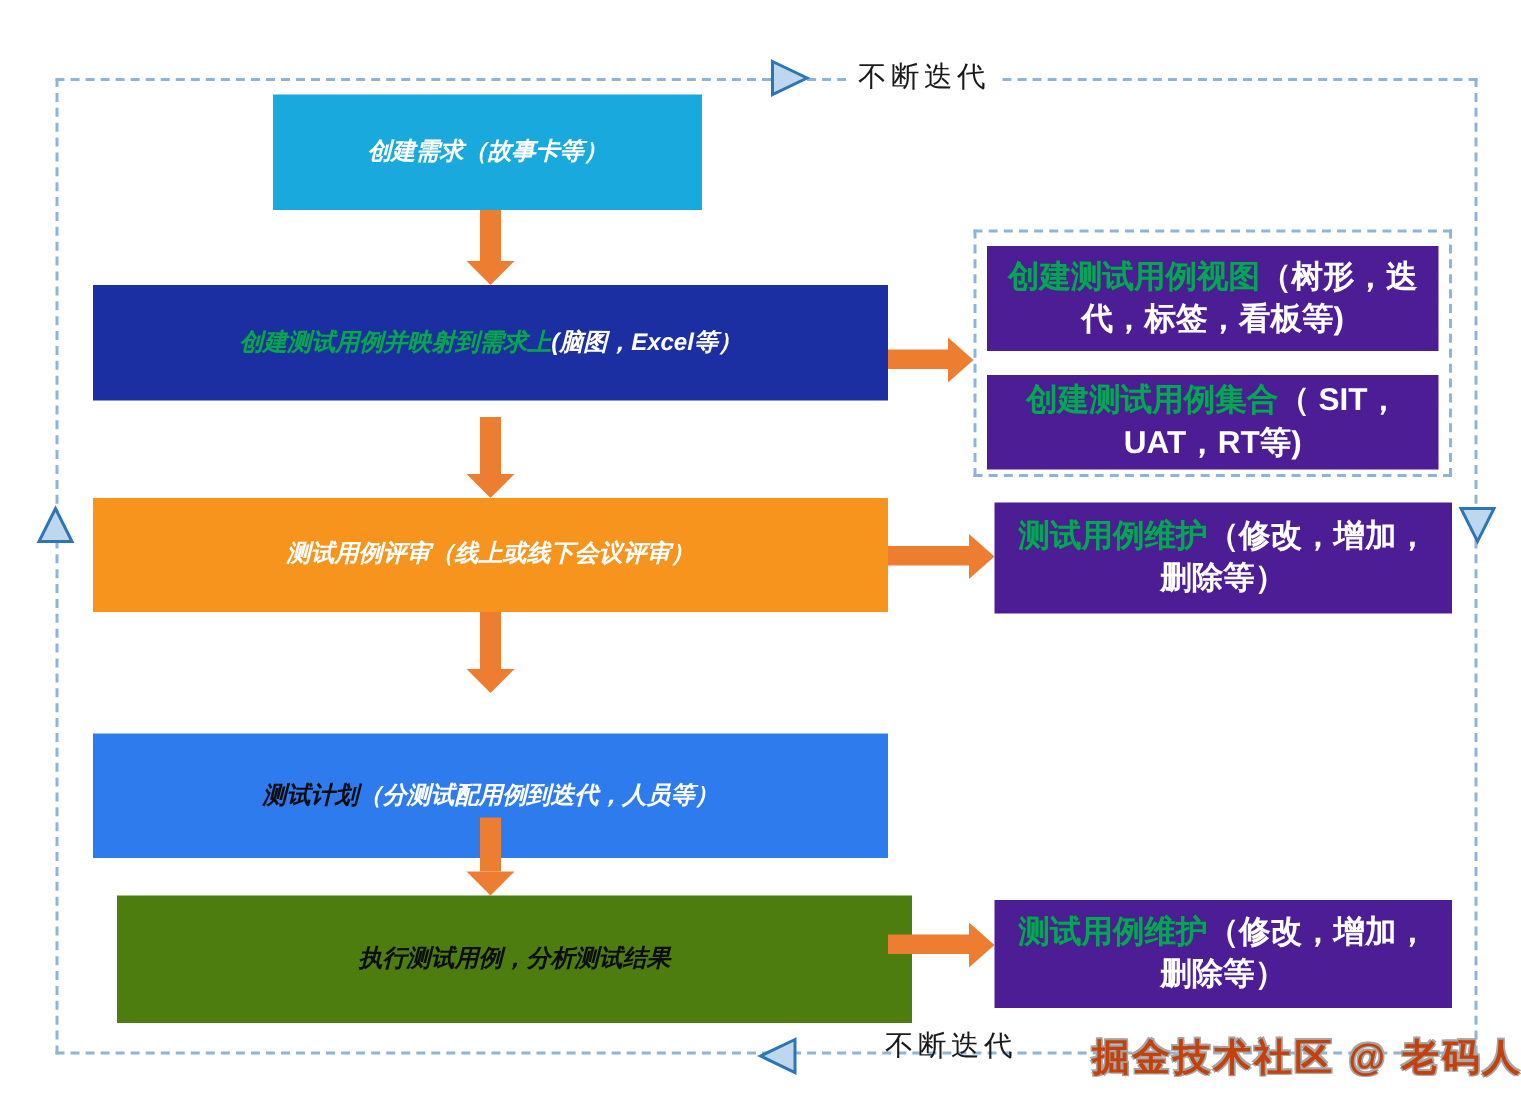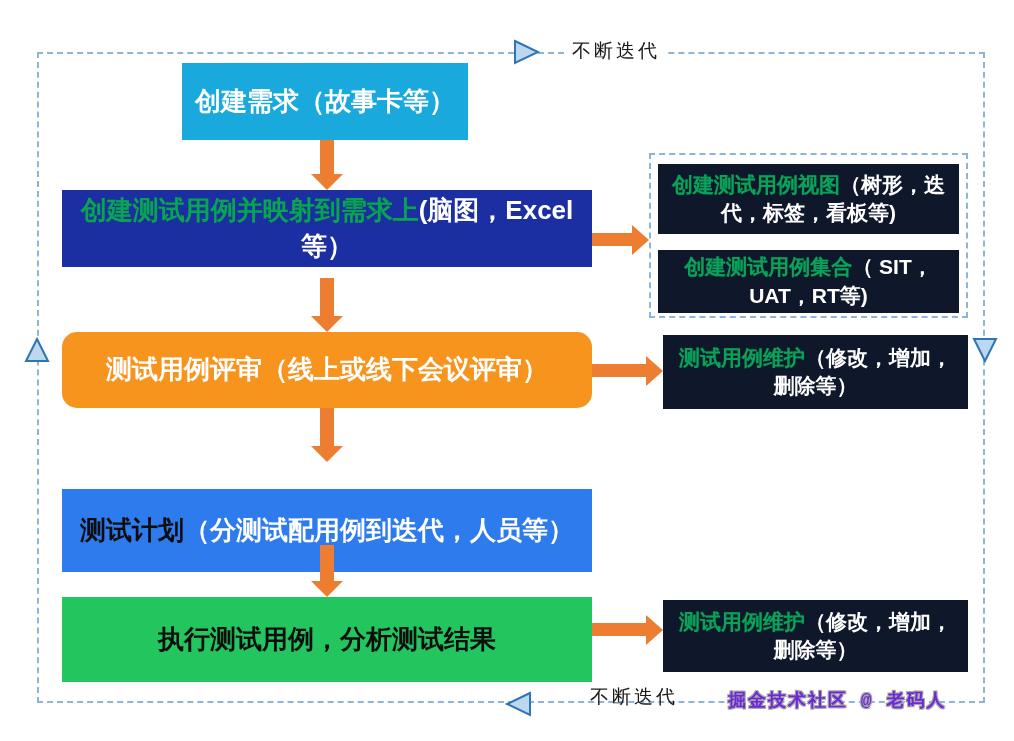--- a/index.html
+++ b/index.html
@@ -15,48 +15,47 @@
     position:absolute;left:649px;top:153px;width:319px;height:165px;
     border:2px dashed #8FB4D9;box-sizing:border-box;background:#fff;
   }
   .node{
     position:absolute;display:flex;align-items:center;justify-content:center;
     text-align:center;font-weight:bold;box-sizing:border-box;padding:4px 10px;
     line-height:1.35;
   }
   .cyan{background:#19A9DC;}
   .darkblue{background:#1B2FA3;}
-  .orangebox{background:#F7941D;border-radius:15px;}
+  .orangebox{background:#F7941D;}
   .bluebox{background:#2E7BEE;}
-  .greenbox{background:#22c55e;}
-  .purplebox{background:#0f172a;justify-content:center;}
-  .fs22{font-size:26px;}
+  .greenbox{background:#4d7c0f;margin-left:16px;}
+  .purplebox{background:#4c1d95;justify-content:center;}
+  .fs22{font-size:16px;font-style:italic;}
   .fs21{font-size:21px;}
   .t-white{color:#ffffff;}
   .t-green{color:#0BA05C;text-shadow:0 0 1px #063;}
   .t-black{color:#0d0d0d;}
   .arrow-down{position:absolute;width:32px;}
   .arrow-down .shaft{position:absolute;left:9px;top:0;width:14px;height:calc(100% - 16px);background:#ED7D31;}
   .arrow-down .head{position:absolute;left:0;bottom:0;width:0;height:0;
     border-left:16px solid transparent;border-right:16px solid transparent;border-top:16px solid #ED7D31;}
   .arrow-right{position:absolute;height:32px;}
   .arrow-right .shaft{position:absolute;left:0;top:9px;height:13px;width:calc(100% - 17px);background:#ED7D31;}
   .arrow-right .head{position:absolute;right:0;top:1px;width:0;height:0;
     border-top:15px solid transparent;border-bottom:15px solid transparent;border-left:17px solid #ED7D31;}
   .tri{position:absolute;}
   .loop-label{
     position:absolute;color:#1a1a1a;font-family:"Liberation Serif","DejaVu Serif",serif;
     font-size:19px;letter-spacing:3px;white-space:nowrap;
   }
   .top-label{background:#ffffff;padding:0 8px;}
   .watermark{
-    position:absolute;font-size:18px;font-weight:bold;letter-spacing:2px;white-space:nowrap;
-    color:#6d28d9;
+    position:absolute;font-size:25px;font-weight:bold;letter-spacing:2px;white-space:nowrap;
+    color:#c2410c;
     text-shadow:-1px -1px 0 #a6a6a6,1px -1px 0 #a6a6a6,-1px 1px 0 #a6a6a6,1px 1px 0 #a6a6a6;
-    font-family:Liberation Mono, monospace;
   }
 </style>
 </head>
 <body>
 
 <div class="canvas">
 
   <div class="frame"></div>
 
   <svg class="tri" style="left:513px;top:39px" width="28" height="26">

